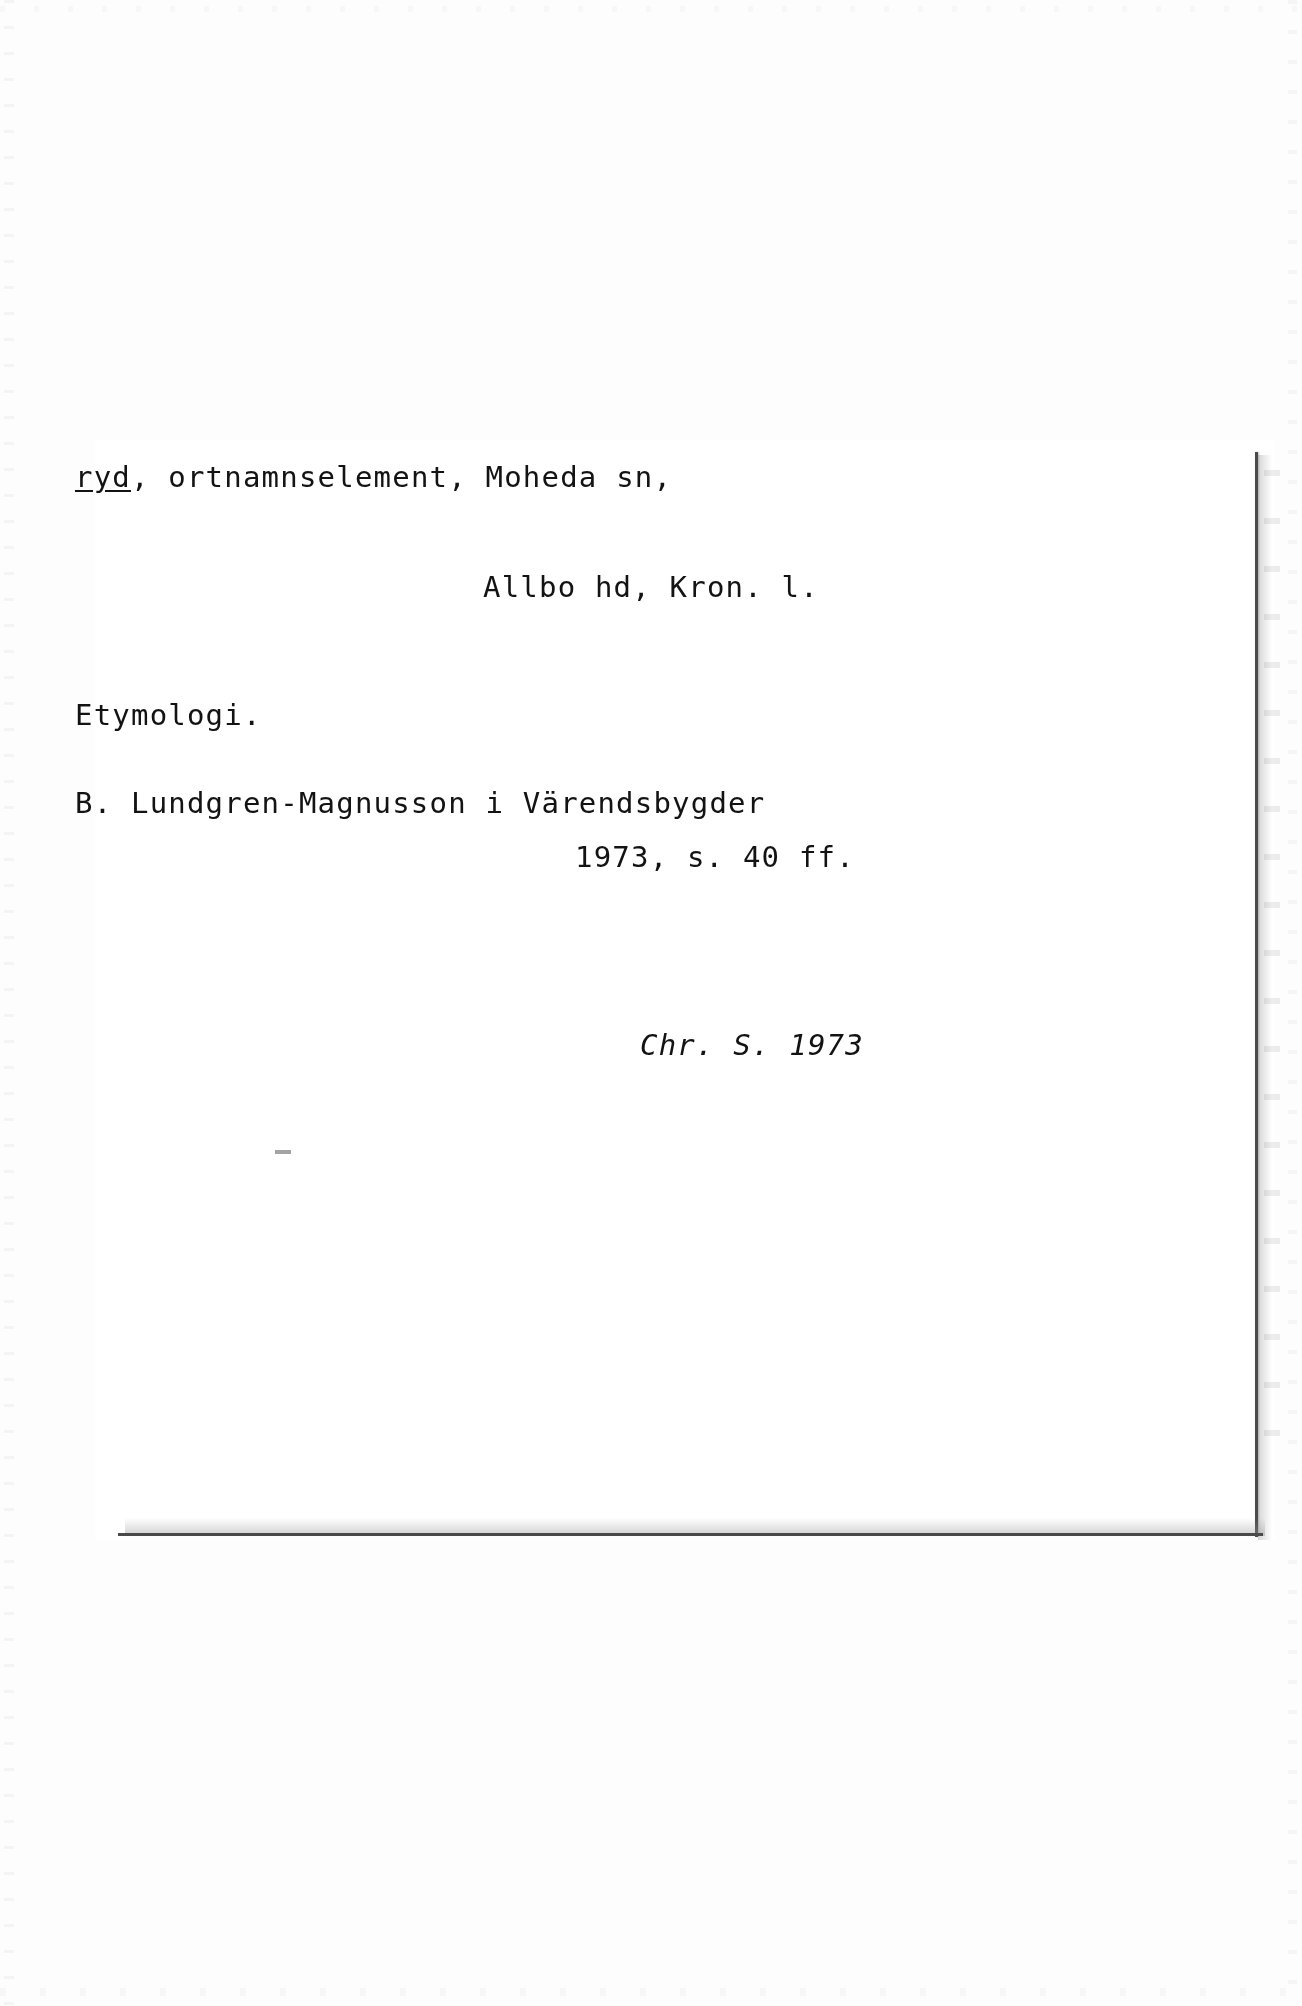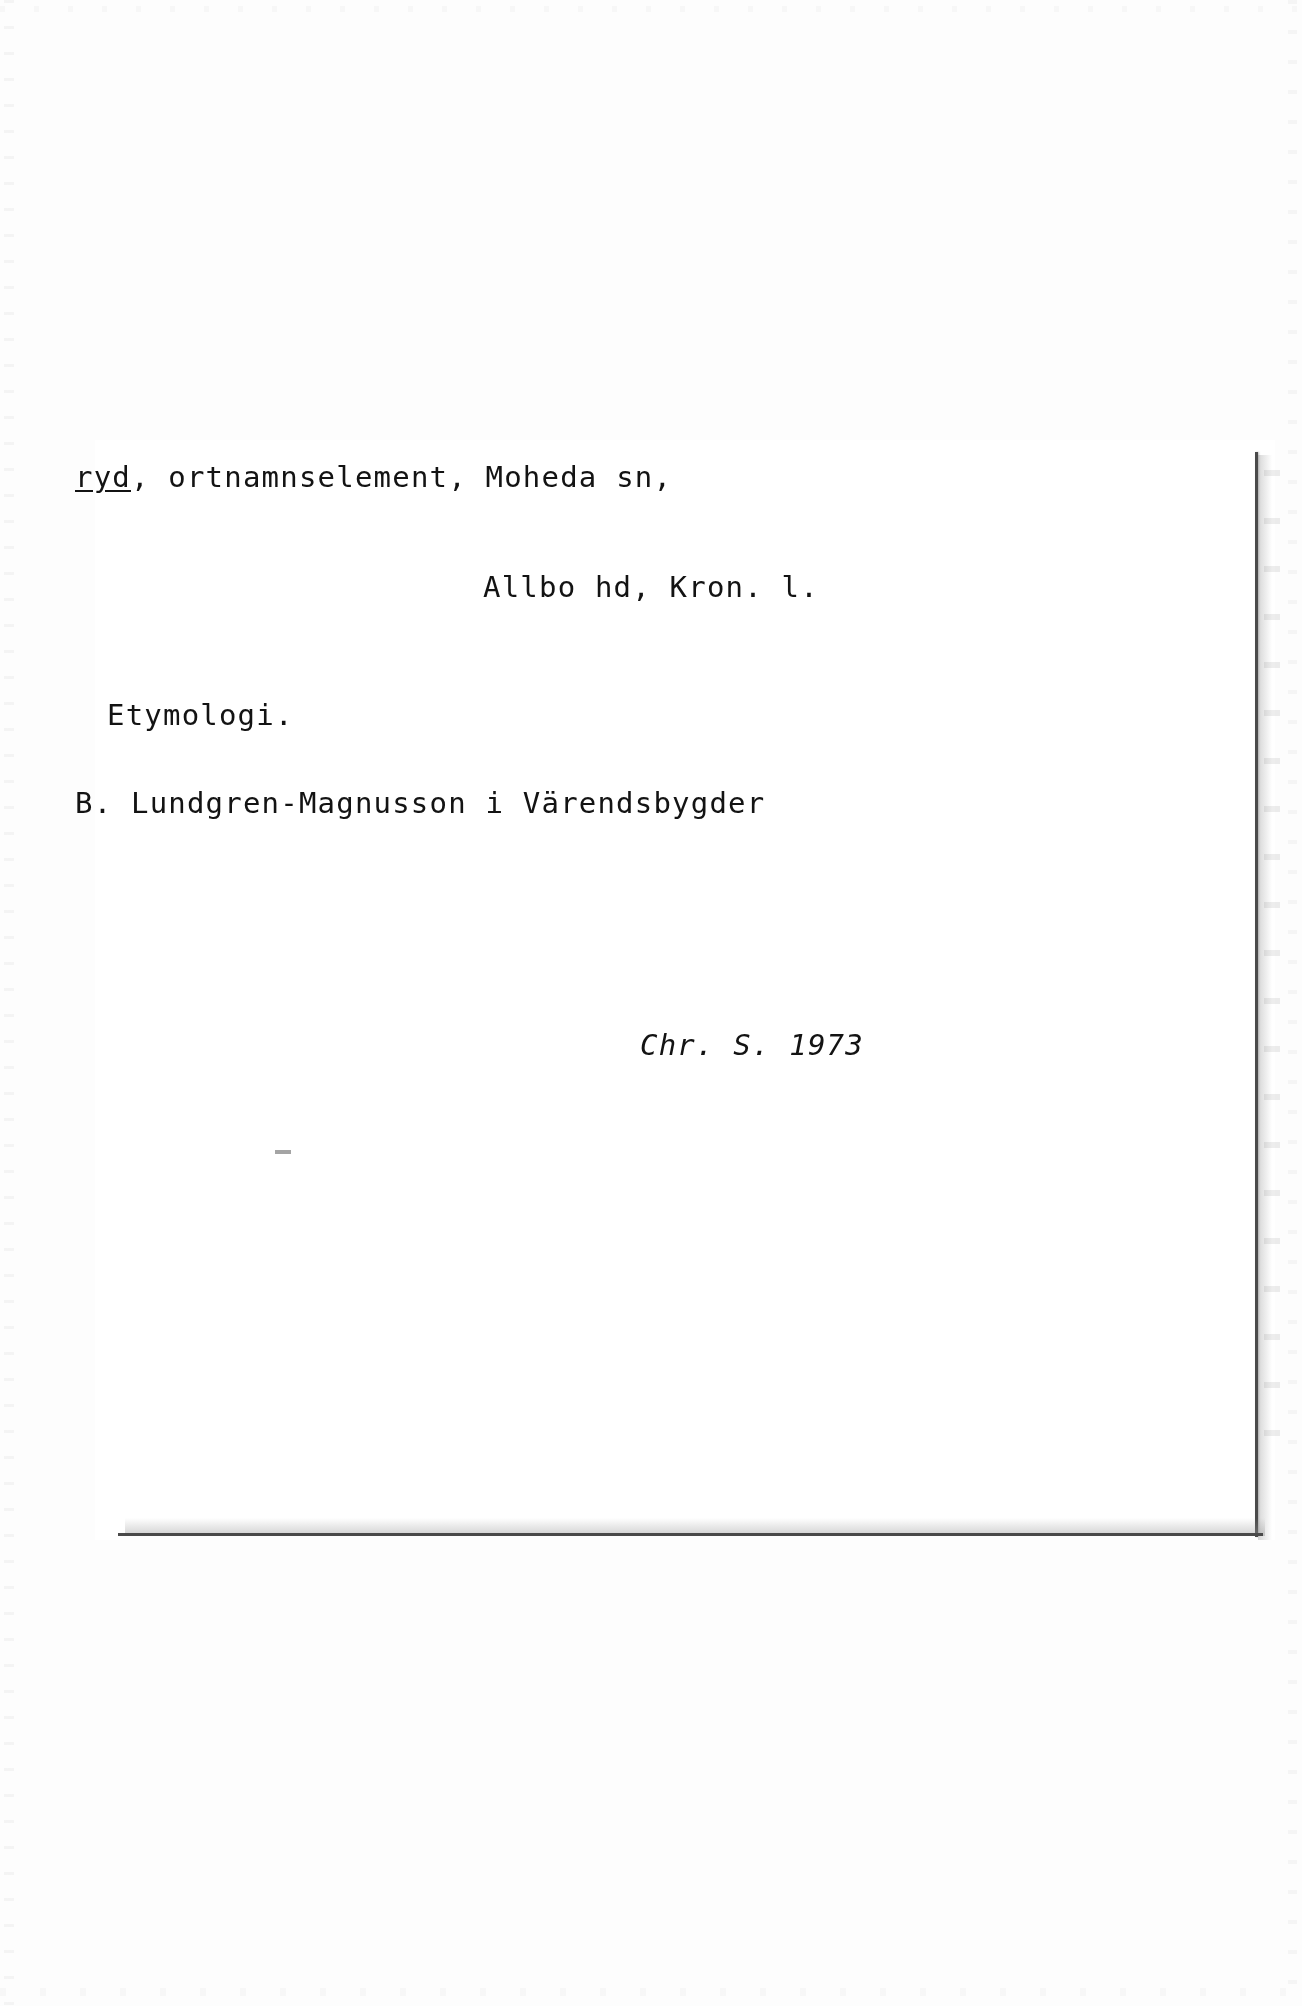--- a/index.html
+++ b/index.html
@@ -87,21 +87,21 @@
     font-family: "DejaVu Sans Mono", "Liberation Mono", monospace;
   }
 
   .headword {
     text-decoration: underline;
     text-underline-offset: 3px;
   }
 
   .l-headword   { left: -20px;  top: 20px;  }
   .l-location   { left: 388px;  top: 93px; margin-top: 37px;  }
-  .l-section    { left: -20px;  top: 258px; margin-left: 32px; }
+  .l-section    { left: -20px;  top: 258px; }
   .l-ref1       { left: -20px;  top: 346px; }
   .l-ref2       { left: 480px;  top: 400px; }
   .l-signature  { left: 545px;  top: 588px; font-style: italic; }
 
   
   .speck {
     position: absolute;
     left: 180px;
     top: 710px;
     width: 16px;
@@ -198,20 +198,21 @@
     <div class="card-text">
 
       <div class="line l-headword"><span class="headword">ryd</span><span>, ortnamnselement, Moheda sn,</span></div>
 
       <div class="line l-location">Allbo hd, Kron. l.</div>
 
       <div class="line l-section">Etymologi.</div>
 
       <div class="line l-ref1">B. Lundgren-Magnusson i Värendsbygder</div>
 
+      <div class="line l-ref2">1973, s. 40 ff.</div>
 
       <div class="line l-signature">Chr. S. 1973</div>
 
       <div class="speck"></div>
     </div>
   </div>
 
   <div class="card-edge-right"></div>
   <div class="card-edge-right-shadow"></div>
   <div class="right-speckle"></div>

